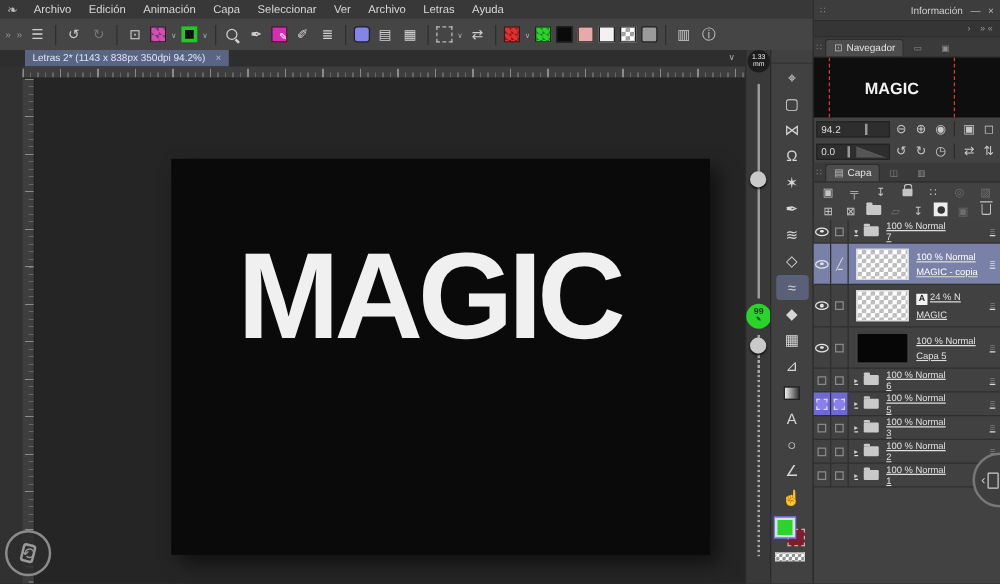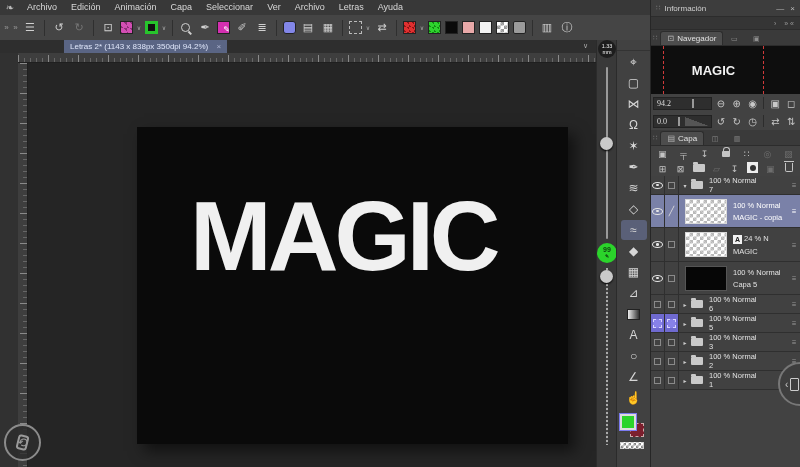--- a/index.html
+++ b/index.html
@@ -32,21 +32,21 @@
   .chip.checker { background:#fff; background-image:linear-gradient(45deg,#999 25%,transparent 25%,transparent 75%,#999 75%),linear-gradient(45deg,#999 25%,transparent 25%,transparent 75%,#999 75%); background-size:7px 7px; background-position:0 0,3.5px 3.5px; }
   .chip.gray { background:#9b9b9b; border-radius:2px; }
   .chip.dashed { background:transparent; border:1px dashed #bbb; }
   .chip .penmark { position:absolute; right:-1px; bottom:-1px; font-size:8px; color:#fff; }
   .mag { display:inline-block; width:12px; height:12px; position:relative; margin:0 3px; }
   .mag::before { content:""; position:absolute; left:1px; top:1px; width:7px; height:7px; border:1.5px solid #d0d0d0; border-radius:50%; }
   .mag::after { content:""; position:absolute; right:0; bottom:0; width:4px; height:1.5px; background:#d0d0d0; transform:rotate(45deg); }
 
   
   .tabbar { position:absolute; left:0; top:40px; width:596px; height:13px; background:#2e2e2e; z-index:4; }
-  .doctab { position:absolute; left:20px; top:0; height:13px; background:#5a6584; color:#dfe6fa; font-size:8px; line-height:13px; padding:0 6px; white-space:nowrap;margin-left:44px; }
+  .doctab { position:absolute; left:20px; top:0; height:13px; background:#5a6584; color:#dfe6fa; font-size:8px; line-height:13px; padding:0 6px; white-space:nowrap; }
   .doctab .close { color:#aeb6d2; margin-left:6px; font-size:8px; }
   .tabchev { position:absolute; right:8px; top:2px; font-size:7px; color:#aaa; }
 
   
   .editor { position:absolute; left:0; top:53px; width:596px; height:414px; background:#2a2a2a; }
   .leftgutter { position:absolute; left:0; top:0; width:18px; height:414px; background:#313131; }
   .hruler { position:absolute; left:18px; top:0; width:578px; height:10px; background:#3e3e3e; border-bottom:1px solid #1f1f1f;
     background-image:repeating-linear-gradient(90deg,#8a8a8a 0 1px,transparent 1px 30px),repeating-linear-gradient(90deg,#666 0 1px,transparent 1px 6px);
     background-size:100% 7px,100% 4px; background-position:bottom left,bottom left; background-repeat:no-repeat; }
   .vruler { position:absolute; left:18px; top:10px; width:10px; height:404px; background:#3e3e3e; border-right:1px solid #1f1f1f;
@@ -78,35 +78,35 @@
   .tool .gradchip { width:13px; height:11px; background:linear-gradient(90deg,#eee,#333); border:1px solid #222; }
   .swatches { position:relative; height:40px; margin-top:2px; }
   .fg { position:absolute; left:3px; top:4px; width:16px; height:16px; background:#2bd42b; border:2px solid #ddd; outline:1px solid #7a7af0; z-index:2; }
   .bg2 { position:absolute; left:13px; top:13px; width:14px; height:14px; background:#7c1f2d; border:1px dashed #caa; z-index:1; }
   .trans { position:absolute; left:3px; top:32px; width:24px; height:7px; border:1px dashed #ccc; background:#fff; background-image:linear-gradient(45deg,#888 25%,transparent 25%,transparent 75%,#888 75%),linear-gradient(45deg,#888 25%,transparent 25%,transparent 75%,#888 75%); background-size:5px 5px; background-position:0 0,2.5px 2.5px; }
 
   
   .rightpanel { position:absolute; left:650px; top:0; width:150px; height:467px; background:#424242; border-left:1px solid #262626; }
   .paneltitle { height:17px; background:#3d3d3d; display:flex; align-items:center; font-size:8px; color:#cfcfcf; padding:0 5px; border-bottom:1px solid #2c2c2c; }
   .paneltitle .grip { color:#8a8a8a; font-size:7px; margin-right:4px; }
-  .paneltitle .t { flex:1; text-align:left; }
+  .paneltitle .t { flex:1; text-align:right; }
   .paneltitle .wbtn { color:#bbb; font-size:8px; margin-left:6px; }
   .panelctl { height:13px; background:#353535; display:flex; align-items:center; justify-content:flex-end; gap:8px; font-size:7px; color:#999; padding:0 6px; border-bottom:1px solid #2c2c2c; }
   .tabsrow { height:16px; display:flex; align-items:flex-end; background:#3a3a3a; padding-left:2px; border-bottom:1px solid #2c2c2c; }
   .tabsrow .grip { font-size:7px; color:#888; margin:0 3px 3px 0; }
   .ptab { height:14px; background:#4d4d4d; border:1px solid #2c2c2c; border-bottom:none; border-radius:3px 3px 0 0; display:flex; align-items:center; font-size:8px; color:#e2e2e2; padding:0 6px; gap:3px; }
   .ptab .ticon { font-size:8px; color:#bbb; }
   .ptab-inactive { width:22px; height:12px; display:flex; align-items:center; justify-content:center; font-size:7px; color:#8f8f8f; }
 
   
   .navpreview { position:relative; height:48px; background:#0e0e0e; overflow:hidden; }
   .navdash { position:absolute; top:0; bottom:0; width:0; border-left:1px dashed #d03a3a; }
   .navthumb { position:absolute; left:14px; right:38px; top:0; bottom:0; display:flex; align-items:center; justify-content:center; }
   .navthumb .t { color:#f2f2f2; font-weight:bold; font-size:13px; letter-spacing:0; }
-  .navrow { height:18px; display:flex; align-items:center; padding:0 2px; gap:2px;font-family:Liberation Serif, serif; }
+  .navrow { height:18px; display:flex; align-items:center; padding:0 2px; gap:2px; }
   .navinput { width:60px; height:13px; background:#2e2e2e; border:1px solid #222; font-size:8px; color:#ddd; padding:0 3px; position:relative; line-height:12px; }
   .navinput .knob { position:absolute; top:1px; bottom:1px; width:2px; background:#999; }
   .navinput .ramp { position:absolute; right:2px; bottom:1px; width:24px; height:9px; background:linear-gradient(to top right,#555 49%,transparent 50%); }
   .nbtn { width:14px; height:14px; display:flex; align-items:center; justify-content:center; font-size:10px; color:#c8c8c8; }
   .vsep { width:1px; height:12px; background:#2c2c2c; margin:0 2px; }
 
   
   .blendrow { height:17px; display:flex; align-items:center; gap:3px; padding:0 3px; }
   .minicombo { width:22px; height:13px; background:#4e4e4e; border:1px solid #2a2a2a; display:flex; align-items:center; justify-content:space-between; padding:0 2px; font-size:6px; color:#bbb; }
   .minicombo .sq { width:7px; height:7px; border:1px solid #999; }
@@ -122,21 +122,21 @@
   .lockicon { display:inline-block; width:8px; height:6px; background:#c4c4c4; position:relative; border-radius:1px; }
   .lockicon::before { content:""; position:absolute; left:1.5px; top:-4px; width:5px; height:4px; border:1.2px solid #c4c4c4; border-bottom:none; border-radius:3px 3px 0 0; }
   .foldericon { display:inline-block; width:12px; height:8px; background:#c9c9c9; border-radius:1px; position:relative; }
   .foldericon::before { content:""; position:absolute; left:0; top:-2px; width:5px; height:2px; background:#c9c9c9; border-radius:1px 1px 0 0; }
   .maskicon { display:inline-block; width:11px; height:11px; background:#ededed; position:relative; }
   .maskicon::before { content:""; position:absolute; left:2.5px; top:2.5px; width:6px; height:6px; border-radius:50%; background:#333; }
   .trashicon { display:inline-block; width:8px; height:9px; border:1.2px solid #c4c4c4; border-top:none; border-radius:0 0 2px 2px; position:relative; }
   .trashicon::before { content:""; position:absolute; left:-2px; top:-2.5px; width:10px; height:1.2px; background:#c4c4c4; }
 
   
-  .layers { position:relative; background:#414141; }
+  .layers { position:relative; background:#414141;text-decoration:underline; }
   .lrow { display:flex; align-items:center; border-bottom:1px solid #2f2f2f; position:relative; }
   .lrow .cell { width:14px; align-self:stretch; border-right:1px solid #2f2f2f; display:flex; align-items:center; justify-content:center; }
   .eyeicon { width:11px; height:7px; border:1px solid #e6e6e6; border-radius:50%; position:relative; }
   .eyeicon::after { content:""; position:absolute; left:3.2px; top:1.4px; width:2.6px; height:2.6px; border-radius:50%; background:#e6e6e6; }
   .ebox { width:7px; height:7px; border:1px solid #8a8a8a; }
   .ebox.purple { background:#8781e8; border:1px dashed #d8d4ff; width:9px; height:9px; }
   .penslash { font-size:9px; color:#ddd; }
   .exp { width:12px; font-size:6px; color:#ccc; text-align:center; }
   .thumb { width:42px; height:25px; border:1.5px solid #d8d8d8; margin-left:6px; }
   .thumb.checkerbg { background:#fff; background-image:linear-gradient(45deg,#b9b9b9 25%,transparent 25%,transparent 75%,#b9b9b9 75%),linear-gradient(45deg,#b9b9b9 25%,transparent 25%,transparent 75%,#b9b9b9 75%); background-size:7px 7px; background-position:0 0,3.5px 3.5px; }

